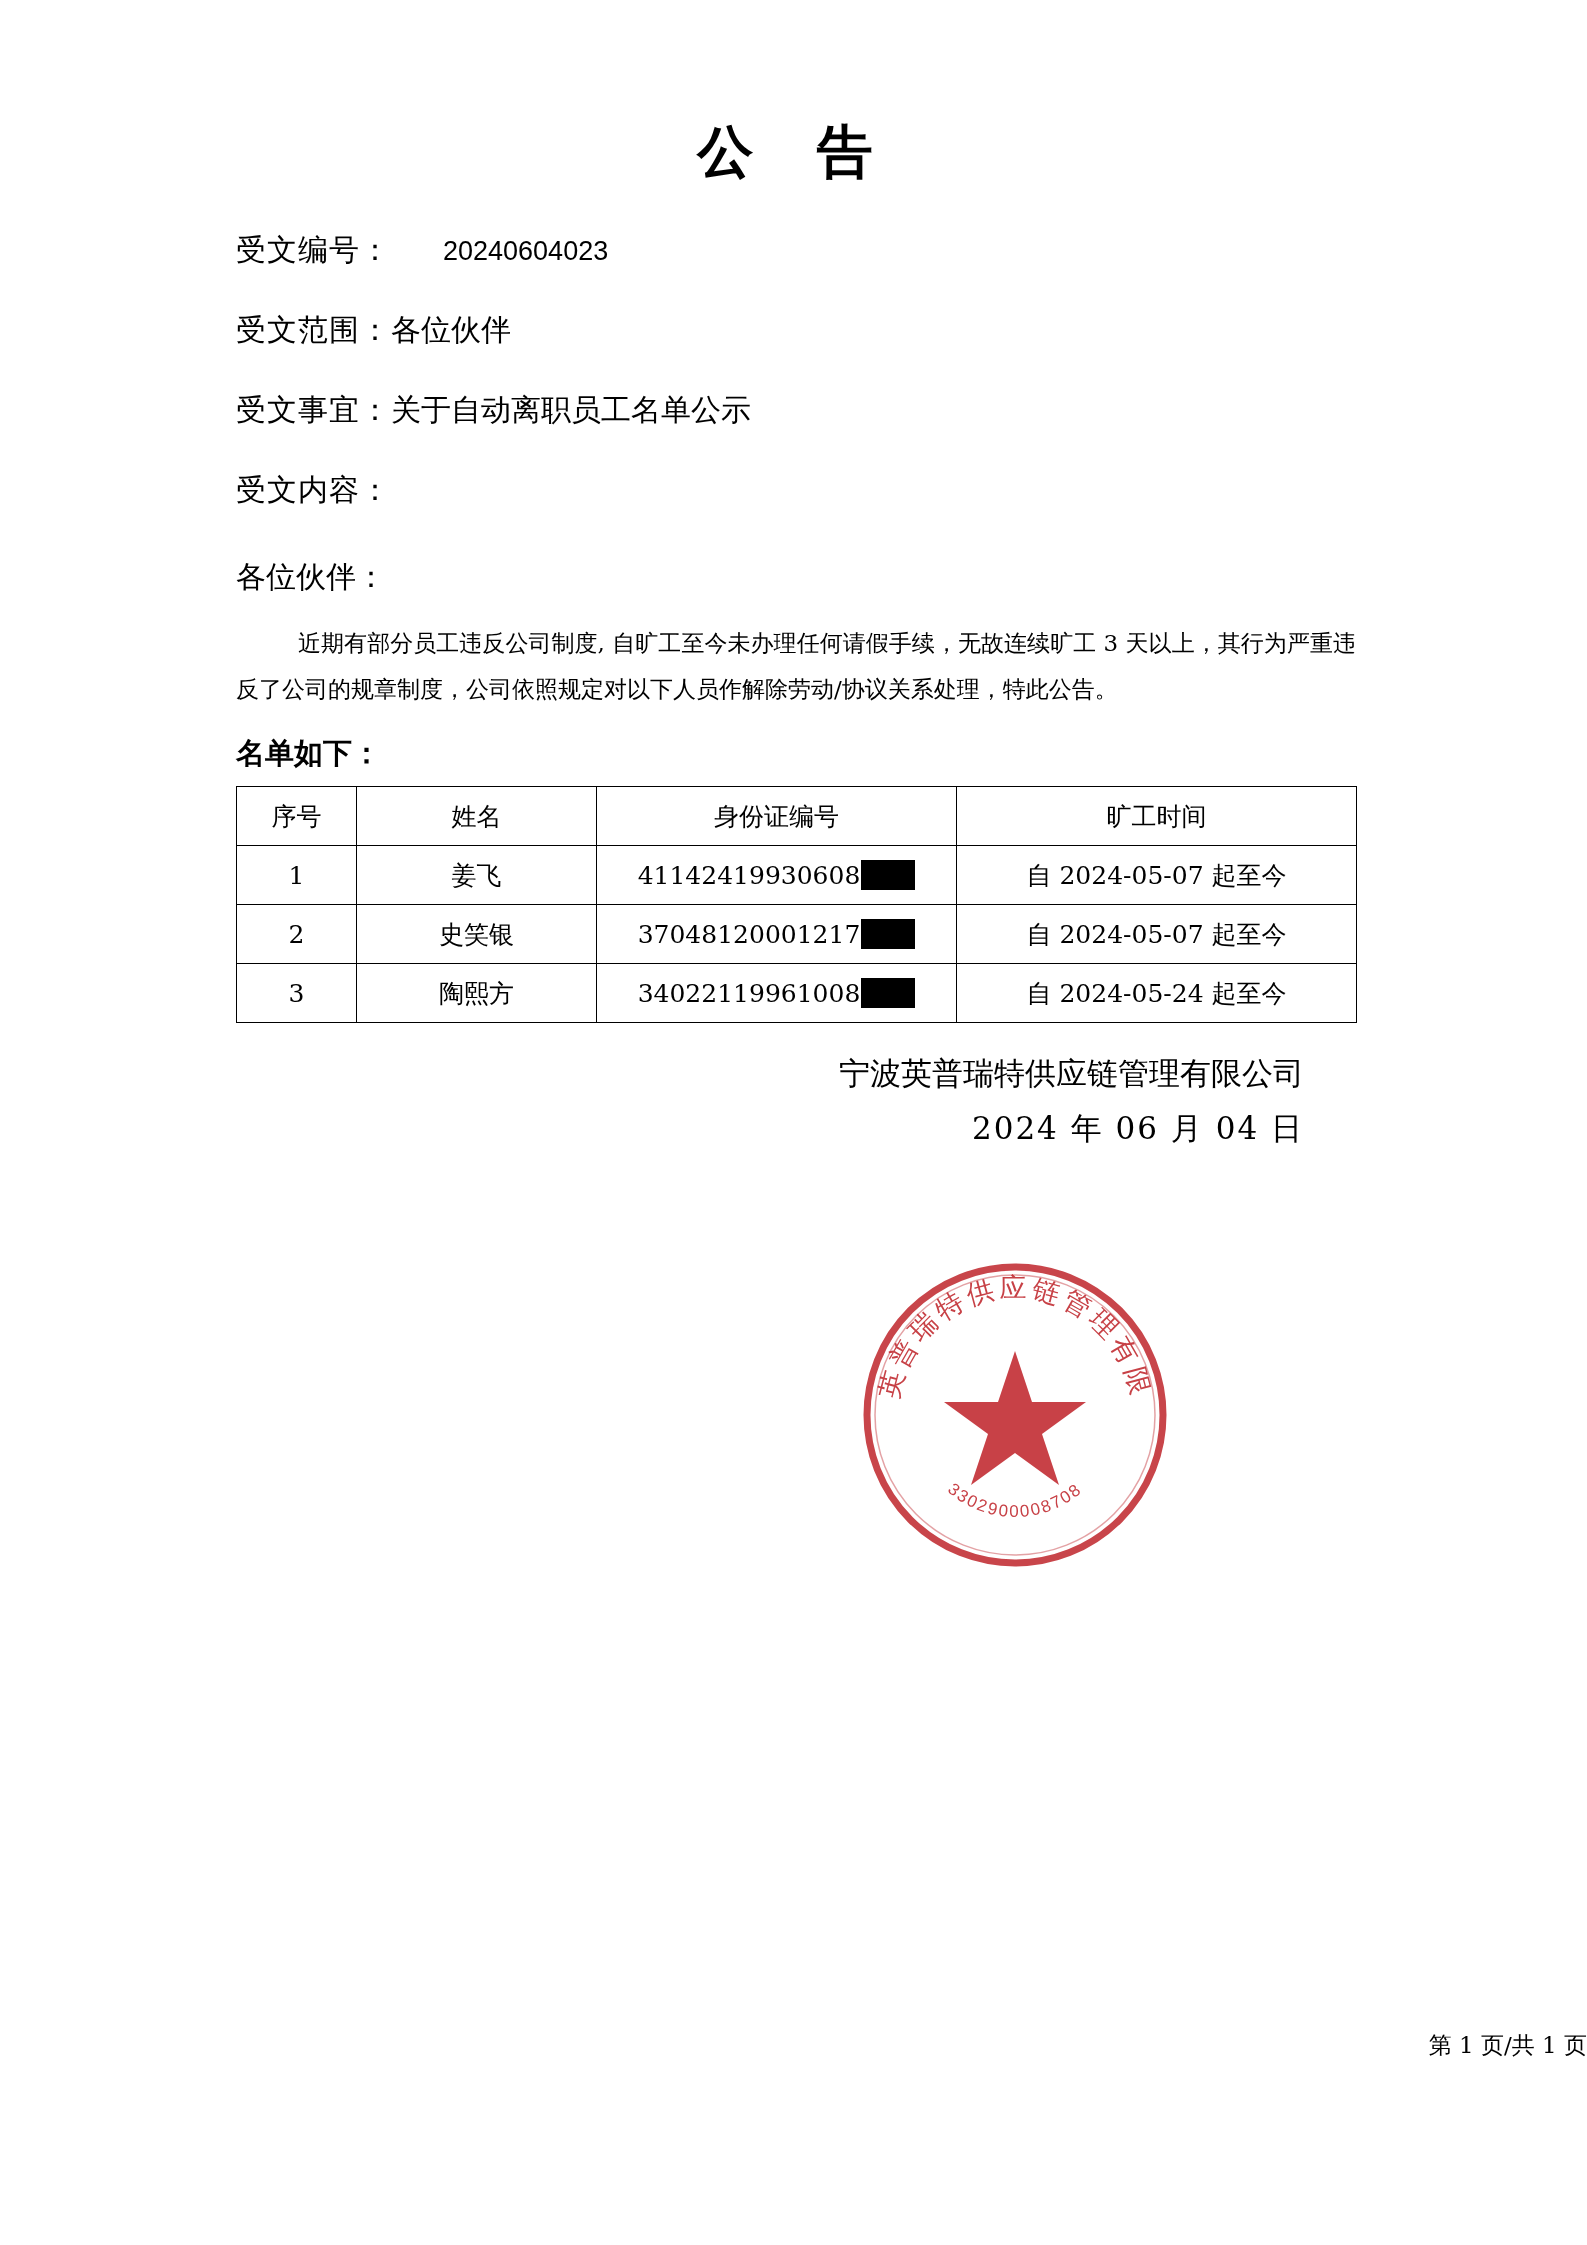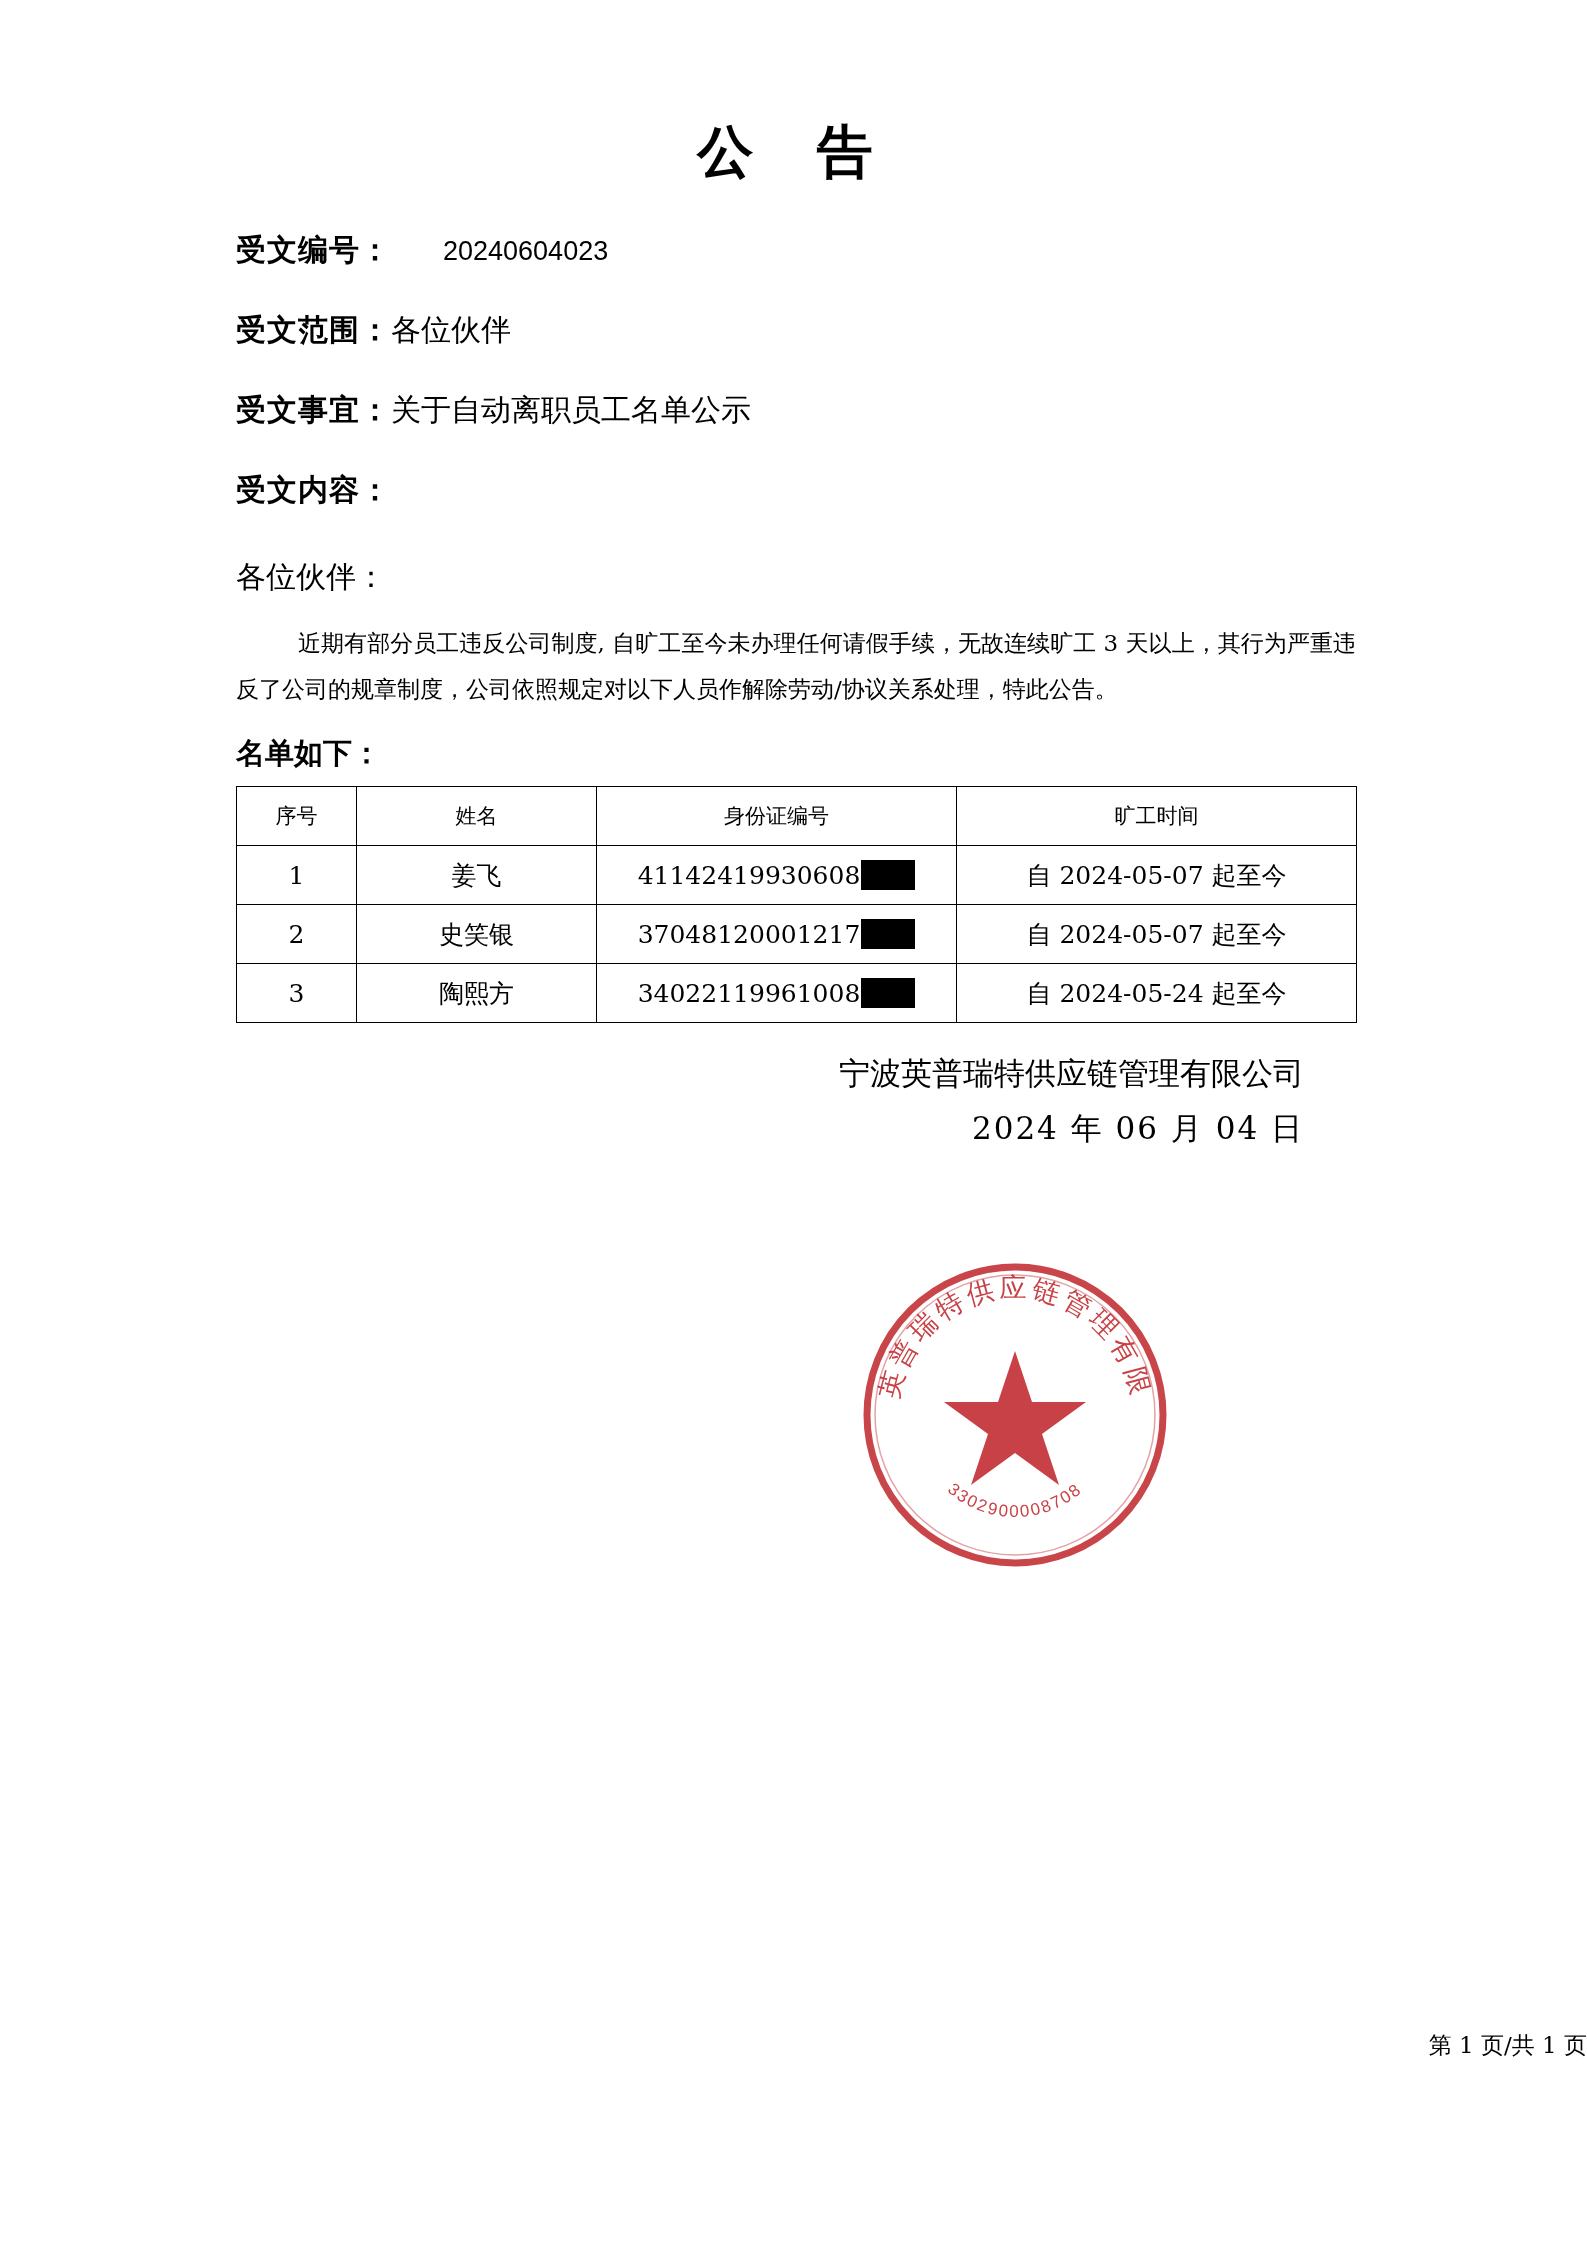--- a/index.html
+++ b/index.html
@@ -37,21 +37,21 @@
     font-family: "DejaVu Serif", "Liberation Serif", serif;
   }
   .field-row {
     font-size: 30px;
     margin-top: 38px;
     line-height: 1.4;
     white-space: nowrap;
   }
   .field-row:first-of-type { margin-top: 0; }
   .field-label {
-    font-weight: bold;
+    font-weight: normal;
     letter-spacing: 1px;
   }
   .field-value {
     font-weight: normal;
   }
   .field-value-num {
     font-family: "Liberation Sans", sans-serif;
     font-size: 27px;
     padding-left: 52px;
   }
@@ -81,21 +81,21 @@
   table.name-table th, table.name-table td {
     border: 1.5px solid #000;
     text-align: center;
     font-size: 25px;
     height: 58px;
     font-family: "DejaVu Serif", "Liberation Serif", serif;
     font-weight: normal;
     padding: 0;
   }
   table.name-table th {
-    font-size: 21px;
+    font-size: 25px;
   }
   .col-idx { width: 120px; }
   .col-name { width: 240px; }
   .col-id { width: 360px; }
   .col-time { width: 400px; }
   .id-cell {
     position: relative;
     white-space: nowrap;
   }
   .redact {

